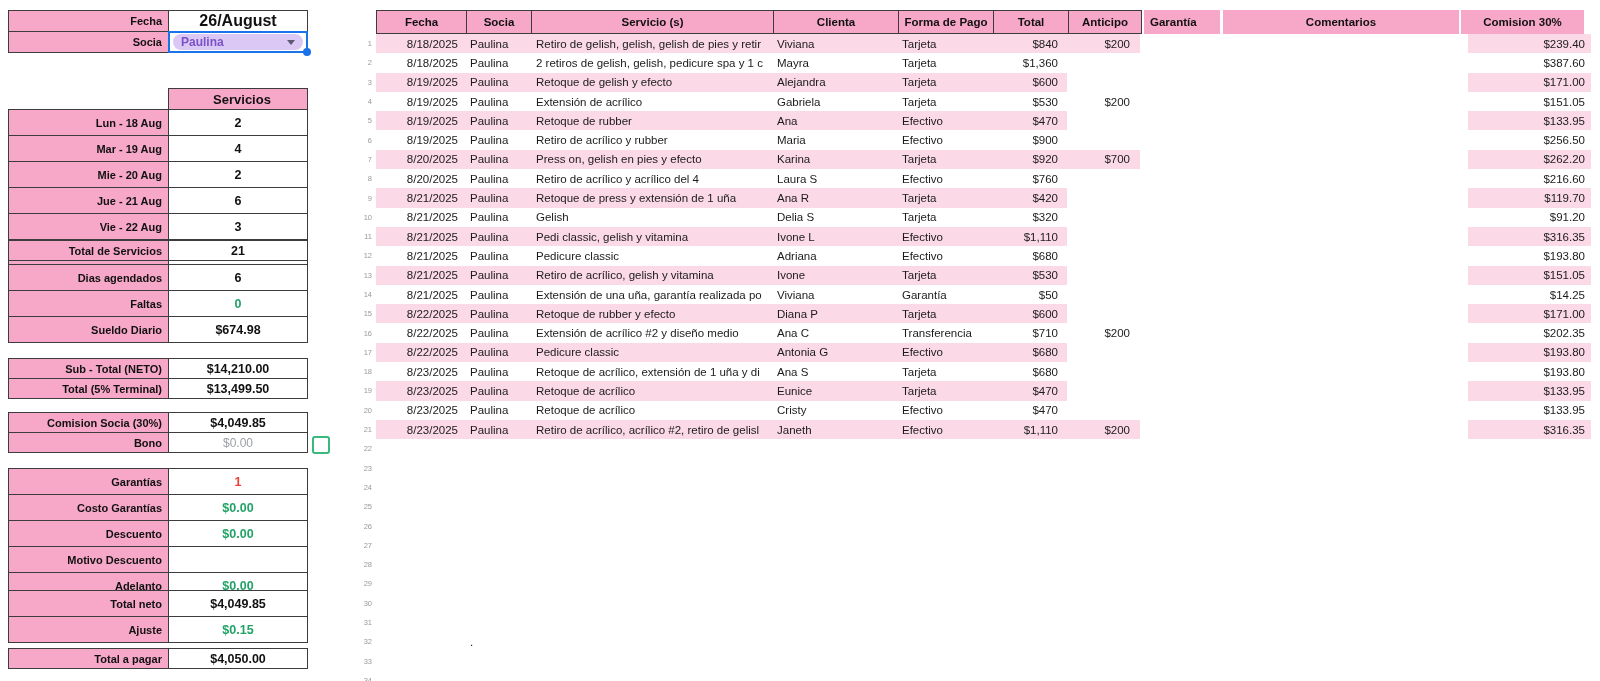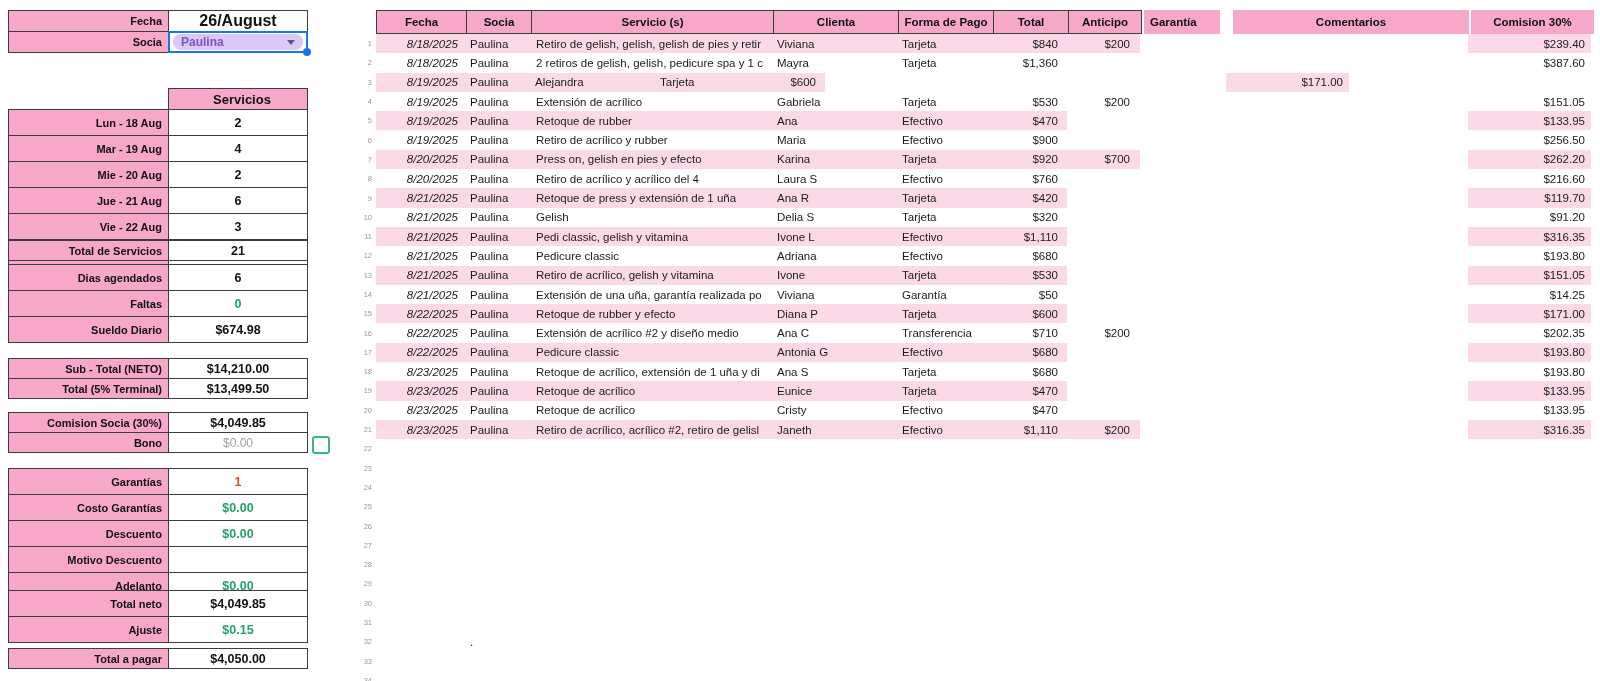--- a/index.html
+++ b/index.html
@@ -38,26 +38,26 @@
   
   .table{position:absolute;left:360px;top:10px;}
   .thead{display:flex;height:24px;font-weight:bold;font-size:11.5px;}
   .gut{width:16px;}
   .hgroup{display:flex;box-sizing:border-box;width:766px;border:1px solid var(--bd);}
   .hcell,.hfree{box-sizing:border-box;background:var(--hdr);display:flex;align-items:center;justify-content:center;}
   .hgroup .hcell + .hcell{border-left:1px solid var(--bd);}
   .w-fecha{width:89px}.w-socia{width:65px}.w-serv{width:242px}.w-cli{width:125px}
   .w-pago{width:95px}.w-tot{width:75px}.w-ant{width:73px}
   .hfree.w-gar{width:76px;margin-left:2px;justify-content:flex-start;padding-left:6px;}
-  .hfree.w-com{width:236px;margin-left:13px;}
+  .hfree.w-com{width:236px;margin-left:3px;}
   .hfree.w-comi{width:123px;margin-left:2px;}
   .trow{display:flex;height:19.3px;font-size:11.5px;color:#1b1b1b;}
   .tcell{box-sizing:border-box;display:flex;align-items:center;white-space:nowrap;overflow:hidden;}
   .c-num{width:16px;font-size:7.5px;color:#999;justify-content:flex-end;padding-right:4px;overflow:visible;}
-  .c-fecha{width:89px;justify-content:flex-end;padding-right:7px;font-style:italic;}
+  .c-fecha{width:89px;justify-content:flex-end;padding-right:7px;}
   .c-socia{width:65px;padding-left:5px;}
   .c-serv{width:242px;padding-left:6px;}
   .c-cli{width:125px;padding-left:5px;}
   .c-pago{width:95px;padding-left:5px;}
   .c-tot{width:75px;justify-content:flex-end;padding-right:9px;}
   .c-ant{width:73px;justify-content:flex-end;padding-right:10px;}
   .c-gar{width:76px;margin-left:6px;}
   .c-com{width:236px;margin-left:8px;}
   .c-comi{width:123px;margin-left:2px;justify-content:flex-end;padding-right:6px;}
   .pink{background:var(--band);}
@@ -239,20 +239,21 @@
         <div class="tcell c-tot">$1,360</div>
         <div class="tcell c-ant"></div>
         <div class="tcell c-gar"></div>
         <div class="tcell c-com"></div>
         <div class="tcell c-comi">$387.60</div>
       </div>
       <div class="trow">
         <div class="tcell c-num">3</div>
         <div class="tcell c-fecha pink">8/19/2025</div>
         <div class="tcell c-socia pink">Paulina</div>
+        <div class="tcell c-serv pink">Retoque de gelish y efecto</div>
         <div class="tcell c-cli pink">Alejandra</div>
         <div class="tcell c-pago pink">Tarjeta</div>
         <div class="tcell c-tot pink">$600</div>
         <div class="tcell c-ant"></div>
         <div class="tcell c-gar"></div>
         <div class="tcell c-com"></div>
         <div class="tcell c-comi pink">$171.00</div>
       </div>
       <div class="trow">
         <div class="tcell c-num">4</div>

